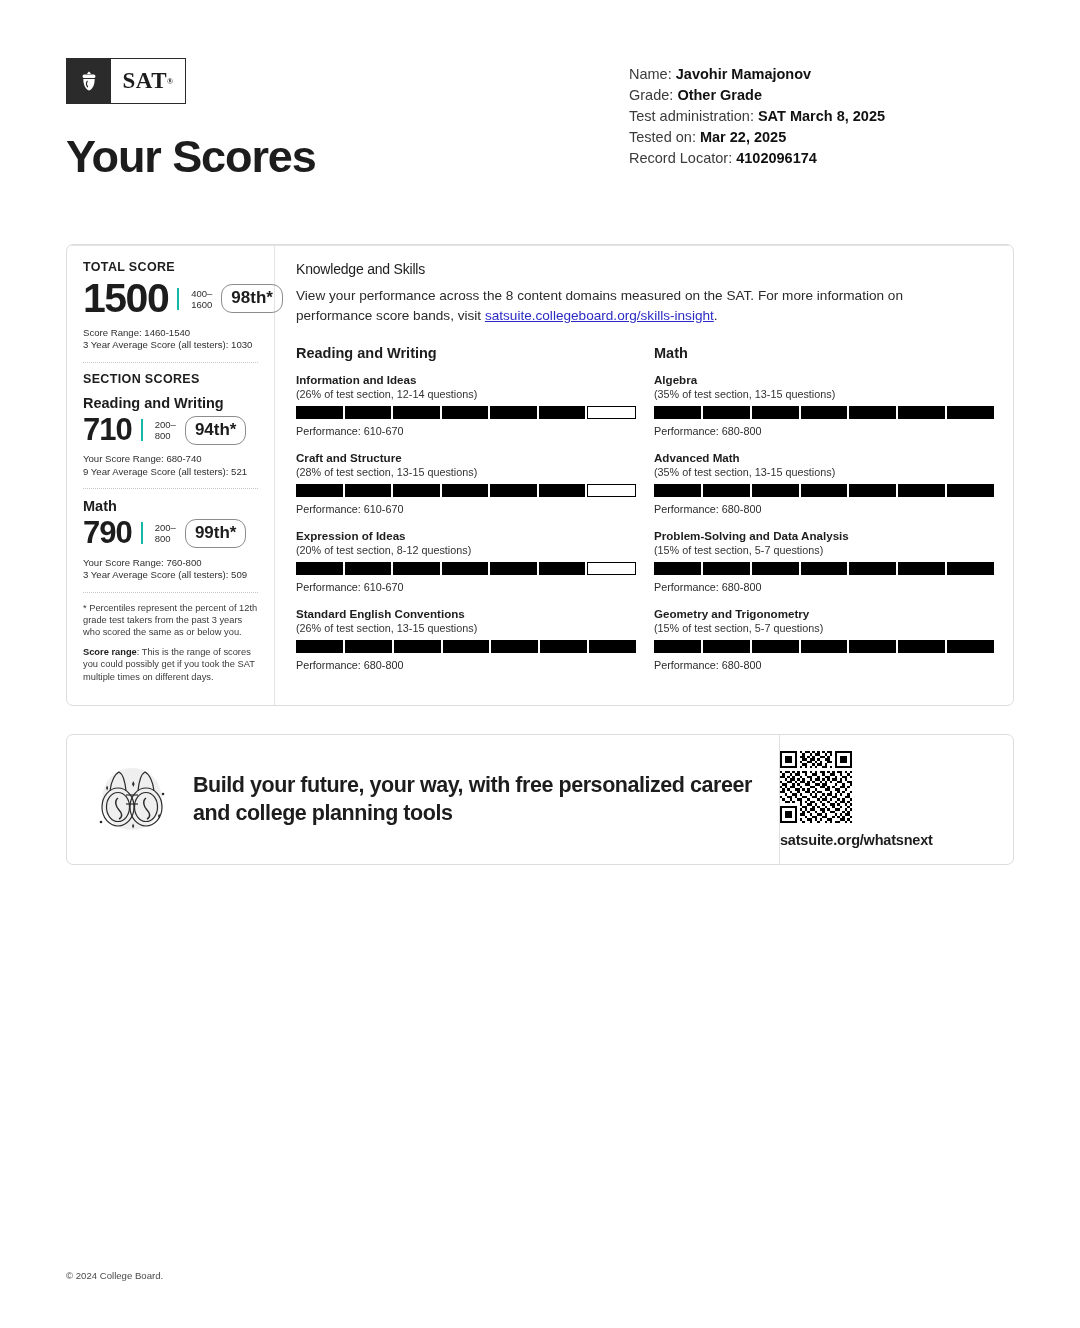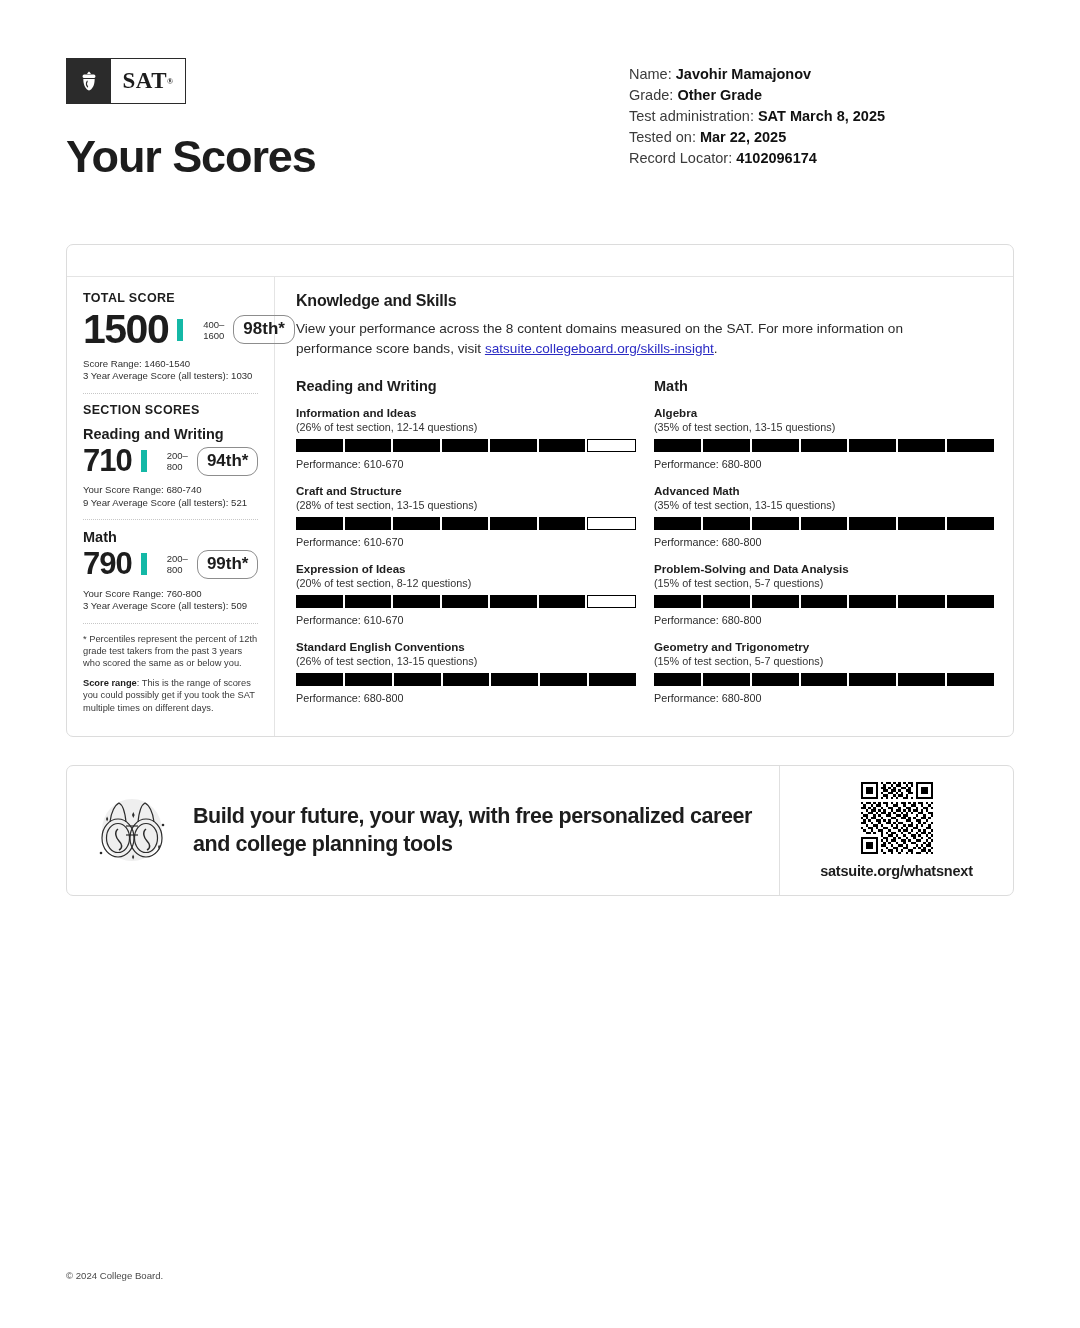--- a/index.html
+++ b/index.html
@@ -32,45 +32,45 @@
   .meta { position: absolute; top: 64px; left: 563px; line-height: 21px; font-size: 14.5px; color: #3b3b3b; }
   .meta div { white-space: nowrap; }
   .meta b { color: #111; font-weight: bold; }
 
   
   .card {
     margin-top: 61px; border: 1px solid #dcdcdc; border-radius: 7px;
     background: #fff; overflow: hidden;
   }
   .card-title { padding: 17px 19px 15px; font-size: 21px; font-weight: bold; letter-spacing: -.3px; }
-  .card-body { display: flex; border-top: 1px solid #e4e4e4; margin-top: 31px; }
+  .card-body { display: flex; border-top: 1px solid #e4e4e4; }
 
   .scores-pane { width: 208px; padding: 14px 16px 22px; border-right: 1px solid #e4e4e4; }
   .label-caps { font-size: 12.5px; font-weight: bold; letter-spacing: .35px; color: #1d1d1d; }
   .score-row { display: flex; align-items: center; gap: 9px; margin-top: 3px; }
   .score-big { font-size: 41px; font-weight: bold; letter-spacing: -1.5px; line-height: 1.05; }
   .score-mid { font-size: 31px; font-weight: bold; letter-spacing: -1px; line-height: 1.05; }
   .score-range-vert {
-    border-left: 6px solid #14b8a6; padding-left: 20px;
+    border-left: 2px solid #14b8a6; padding-left: 12px;
     font-size: 9.5px; line-height: 11px; color: #2f2f2f;
   }
   .pill {
     border: 1px solid #8d8d8d; border-radius: 11px;
     padding: 3px 9px 4px; font-size: 17px; font-weight: bold; color: #1d1d1d;
     white-space: nowrap;
   }
   .tiny { font-size: 9.6px; line-height: 12.4px; color: #2f2f2f; margin-top: 7px; }
   .dotted { border-top: 1px dotted #c7c7c7; margin: 10px 0 9px; }
   .sub-head { font-size: 14.5px; font-weight: bold; margin-bottom: 1px; }
   .note { font-size: 9.3px; line-height: 12.2px; color: #3a3a3a; margin-top: 8px; }
   .note b { font-weight: bold; color: #1d1d1d; }
 
   
   .ks-pane { flex: 1; padding: 15px 19px 20px 21px; }
-  .ks-title { font-size: 16px; font-weight: bold; letter-spacing: -.2px; }
+  .ks-title { font-size: 14px; font-weight: normal; letter-spacing: -.2px; }
   .ks-desc { margin-top: 9px; font-size: 13.6px; line-height: 19.5px; color: #2b2b2b; max-width: 640px; }
   .ks-link { color: #2b2bc4; text-decoration: underline; }
   .ks-cols { display: flex; gap: 18px; margin-top: 20px; }
   .ks-col { flex: 1; min-width: 0; }
   .ks-col-head { font-size: 14.5px; font-weight: bold; margin-bottom: 12px; }
   .domain { margin-bottom: 14px; }
   .domain:last-child { margin-bottom: 0; }
   .domain-name { font-size: 11.6px; font-weight: bold; color: #1d1d1d; }
   .domain-sub { font-size: 10.8px; color: #333; margin-top: 2px; }
   .band { display: flex; gap: 2px; margin-top: 6px; height: 13px; }
@@ -88,21 +88,21 @@
   .binoc-bg {
     position: absolute; left: 9px; top: 4px; width: 60px; height: 62px;
     background: #efefef; border-radius: 50%;
   }
   .promo-text {
     font-size: 21.5px; font-weight: bold; line-height: 28px;
     letter-spacing: -.45px; color: #1d1d1d;
   }
   .promo-right {
     width: 234px; border-left: 1px solid #e0e0e0;
-    display: flex; flex-direction: column; align-items: center; justify-content: center; gap: 9px;
+    display: flex; flex-direction: column; align-items: flex-start; justify-content: center; gap: 9px;
   }
   .qr { width: 72px; height: 72px; display: block; }
   .qr-caption { font-size: 14.5px; font-weight: bold; letter-spacing: -.2px; }
 
   .footer { position: absolute; left: 66px; bottom: 31px; font-size: 9.6px; color: #4a4a4a; }
 </style>
 </head>
 <body>
 
 <div class="page">

